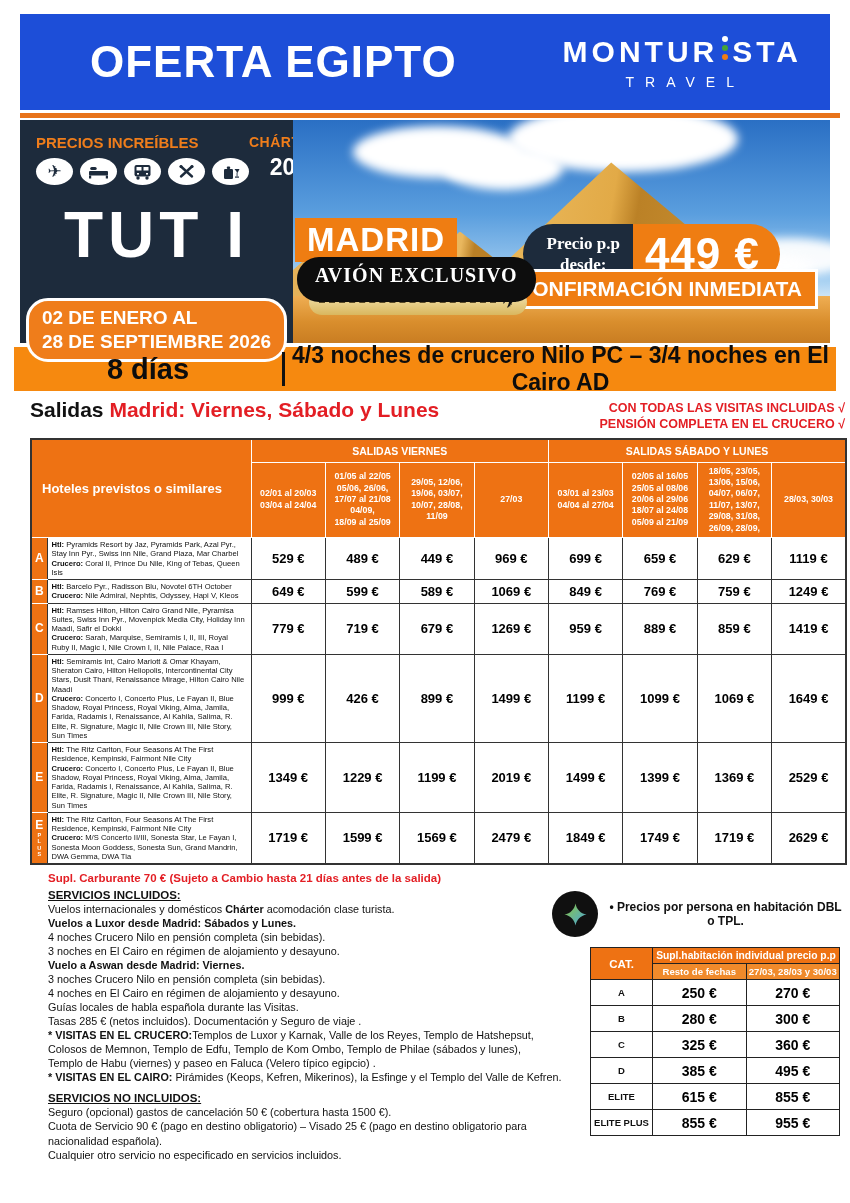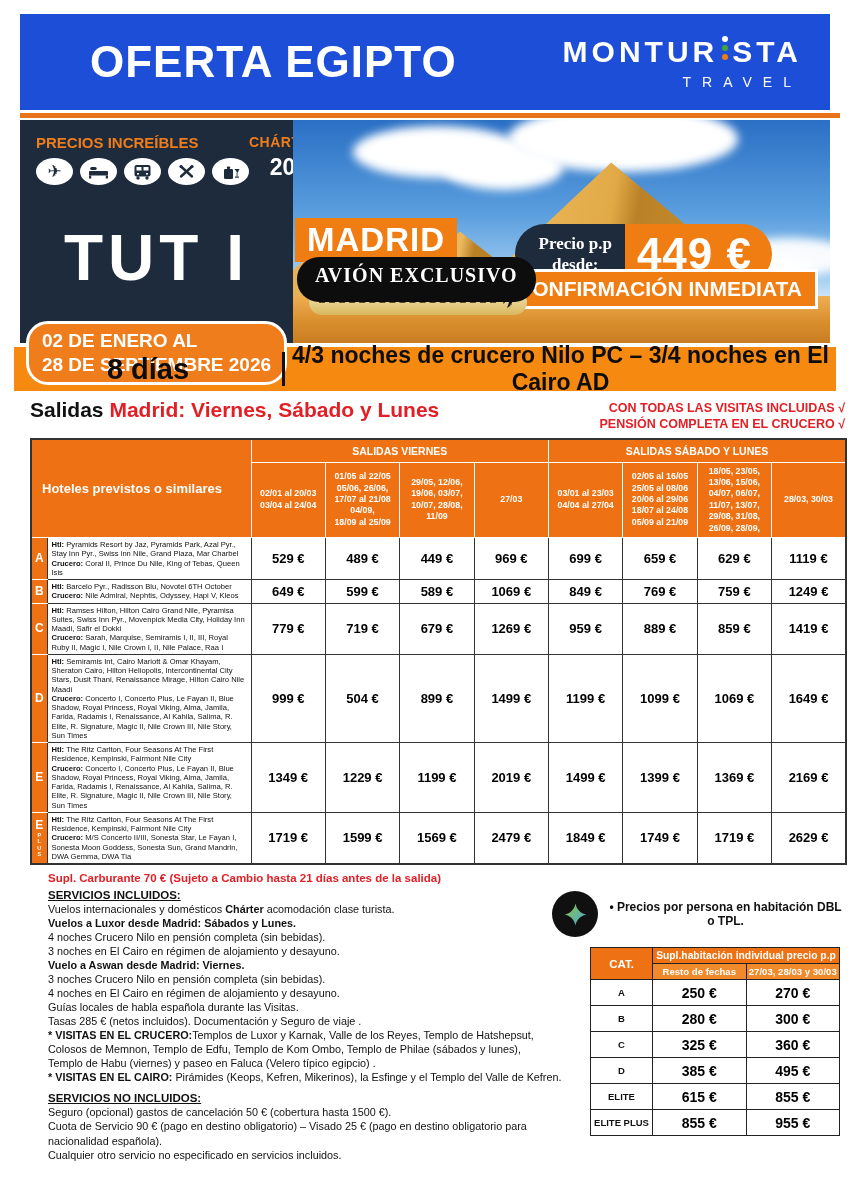--- a/index.html
+++ b/index.html
@@ -8,54 +8,54 @@
   .b { font-weight:bold; }
 
   
   .topbar { margin:14px 20px 0 20px; height:96px; background:#1d4ed8; display:flex; align-items:center; justify-content:space-between; padding:0 28px 0 70px; }
   .main-title { color:#fff; font-size:44px; font-weight:bold; letter-spacing:1px; }
   .logo { text-align:center; color:#fff; }
   .logo-main { display:flex; align-items:center; font-size:30px; font-weight:bold; letter-spacing:4px; }
   .logo-i { display:inline-flex; flex-direction:column; align-items:center; gap:3px; margin:0 4px; transform:translateY(-4px); }
   .logo-i i { width:6px; height:6px; border-radius:50%; display:block; }
   .d-white { background:#ffffff; } .d-green { background:#46a437; } .d-orange { background:#f07d12; }
-  .logo-sub { font-size:14px; letter-spacing:11px; margin-top:5px; text-align:right; padding-left:6px; }
+  .logo-sub { font-size:14px; letter-spacing:11px; margin-top:5px; text-align:center; padding-left:6px; }
   .orange-rule { margin:3px 0 0 20px; width:820px; height:5px; background:#e8731a; }
 
   
   .hero { margin:2px 20px 0 20px; height:223px; display:flex; }
   .hero-left { width:273px; background:#1d2b3c; display:flex; flex-direction:column; flex-shrink:0; }
   .hl-row1 { display:flex; justify-content:space-between; padding:14px 12px 0 16px; }
   .precios { color:#ef7d1b; font-weight:bold; font-size:15px; }
   .icons { display:flex; gap:7px; margin-top:7px; }
   .icon-badge { width:37px; height:27px; background:#fff; border-radius:50%; display:flex; align-items:center; justify-content:center; color:#1d2b3c; }
   .icon-badge svg { display:block; }
   .plane-txt { font-size:17px; line-height:1; color:#1d2b3c; }
   .charter-wrap { text-align:right; }
   .charter { color:#ef7d1b; font-weight:bold; font-size:14px; letter-spacing:.5px; }
   .charter-year { color:#fff; font-weight:bold; font-size:23px; margin-top:4px; }
-  .product { color:#fff; font-size:64px; font-weight:bold; text-align:center; letter-spacing:5px; margin-top:36px; }
+  .product { color:#fff; font-size:64px; font-weight:bold; text-align:center; letter-spacing:5px; margin-top:13px; }
   .dates-box { margin:26px auto 18px auto; background:#ef7d1b; border:3px solid #fff; border-radius:22px; padding:5px 13px; color:#fff; font-weight:bold; font-size:19px; line-height:1.25; }
 
   .hero-photo { position:relative; flex:1; overflow:hidden; background:linear-gradient(180deg,#2a6fc4 0%,#5a9ede 42%,#a6d0f2 72%,#e8f3fb 84%); }
   .cloud { position:absolute; background:#fff; border-radius:50%; filter:blur(5px); }
   .cl1 { top:6px; left:60px; width:170px; height:52px; }
   .cl2 { top:-14px; left:215px; width:230px; height:66px; }
   .cl3 { top:26px; left:150px; width:120px; height:44px; }
   .cl4 { top:118px; right:-24px; width:130px; height:38px; opacity:.95; }
   .cl5 { bottom:66px; right:16px; width:95px; height:22px; opacity:.9; }
   .pyr { position:absolute; clip-path:polygon(47% 0,100% 100%,0 100%); }
   .pyr-main { left:32%; bottom:19%; width:58%; height:62%; background:linear-gradient(100deg,#eec066 0%,#e2aa47 46%,#bb8126 54%,#d09737 100%); }
   .pyr-l1 { left:-6%; bottom:20%; width:34%; height:34%; background:linear-gradient(100deg,#e5b259 46%,#b27722 54%); }
   .pyr-l2 { left:17%; bottom:20%; width:30%; height:30%; background:linear-gradient(100deg,#e9b75e 46%,#ba8026 54%); }
   .ground { position:absolute; left:0; right:0; bottom:0; height:21%; background:linear-gradient(180deg,#efae53 0%,#d98e2d 55%,#c97d22 100%); }
   .camel { position:absolute; bottom:44px; left:41%; }
 
   .madrid { position:absolute; left:2px; top:98px; background:#ef7d12; color:#fff; font-weight:bold; font-size:33px; padding:3px 12px; letter-spacing:1px; }
-  .price-pill { position:absolute; right:58px; top:104px; display:flex; border-radius:30px; overflow:hidden; height:60px; }
+  .price-pill { position:absolute; right:50px; top:104px; display:flex; border-radius:30px; overflow:hidden; height:60px; }
   .pp-left { background:#1d2b3c; color:#fff; font-family:"Liberation Serif", serif; font-weight:bold; font-size:17px; line-height:1.25; display:flex; flex-direction:column; justify-content:center; text-align:center; padding:0 13px 0 24px; }
   .pp-right { background:#ef7d12; color:#fff; font-weight:bold; font-size:44px; display:flex; align-items:center; padding:0 20px 0 12px; letter-spacing:1px; }
   .confirm { position:absolute; right:12px; bottom:34px; background:#ef7d12; border:3px solid #fff; color:#fff; font-weight:bold; font-size:21px; padding:5px 13px; }
   .avion { position:absolute; left:4px; bottom:28px; }
   .avion-pill { position:relative; z-index:2; background:#0d0d0d; color:#fff; border-radius:22px; padding:7px 18px 15px 18px; font-family:"Liberation Serif", serif; font-weight:bold; font-size:20px; letter-spacing:1px; width:max-content; }
   .gold-strip { position:relative; z-index:1; margin:-13px 0 0 12px; width:218px; height:26px; background:linear-gradient(180deg,#f8ecc0,#d9b75e); border-radius:13px; display:flex; align-items:center; padding:0 10px; }
   .dashes { flex:1; border-top:2px dashed rgba(40,30,5,.75); }
   .plane-glyph { font-size:18px; color:#0d0d0d; margin-left:6px; line-height:1; }
 
   
@@ -317,41 +317,41 @@
           <td class="price">889 €</td>
           <td class="price">859 €</td>
           <td class="price">1419 €</td>
         </tr>
         <tr>
           <td class="cat">
             <div class="catmain">D</div>
           </td>
           <td class="hotels"><span class="b">Htl:</span> Semiramis Int, Cairo Mariott &amp; Omar Khayam, Sheraton Cairo, Hilton Heliopolis, Intercontinental City Stars, Dusit Thani, Renaissance Mirage, Hilton Cairo Nile Maadi<br><span class="b">Crucero:</span> Concerto I, Concerto Plus, Le Fayan II, Blue Shadow, Royal Princess, Royal Viking, Alma, Jamila, Farida, Radamis I, Renaissance, Al Kahila, Salima, R. Elite, R. Signature, Magic II, Nile Crown III, Nile Story, Sun Times</td>
           <td class="price">999 €</td>
-          <td class="price">504 €</td>
+          <td class="price">426 €</td>
           <td class="price">899 €</td>
           <td class="price">1499 €</td>
           <td class="price">1199 €</td>
           <td class="price">1099 €</td>
           <td class="price">1069 €</td>
           <td class="price">1649 €</td>
         </tr>
         <tr>
           <td class="cat">
             <div class="catmain">E</div>
           </td>
           <td class="hotels"><span class="b">Htl:</span> The Ritz Carlton, Four Seasons At The First Residence, Kempinski, Fairmont Nile City<br><span class="b">Crucero:</span> Concerto I, Concerto Plus, Le Fayan II, Blue Shadow, Royal Princess, Royal Viking, Alma, Jamila, Farida, Radamis I, Renaissance, Al Kahila, Salima, R. Elite, R. Signature, Magic II, Nile Crown III, Nile Story, Sun Times</td>
           <td class="price">1349 €</td>
           <td class="price">1229 €</td>
           <td class="price">1199 €</td>
           <td class="price">2019 €</td>
           <td class="price">1499 €</td>
           <td class="price">1399 €</td>
           <td class="price">1369 €</td>
-          <td class="price">2169 €</td>
+          <td class="price">2529 €</td>
         </tr>
         <tr>
           <td class="cat">
             <div class="catmain">E</div>
             <div class="catsub">P<br>L<br>U<br>S</div>
           </td>
           <td class="hotels"><span class="b">Htl:</span> The Ritz Carlton, Four Seasons At The First Residence, Kempinski, Fairmont Nile City<br><span class="b">Crucero:</span> M/S Concerto II/III, Sonesta Star, Le Fayan I, Sonesta Moon Goddess, Sonesta Sun, Grand Mandrin, DWA Gemma, DWA Tia</td>
           <td class="price">1719 €</td>
           <td class="price">1599 €</td>
           <td class="price">1569 €</td>

